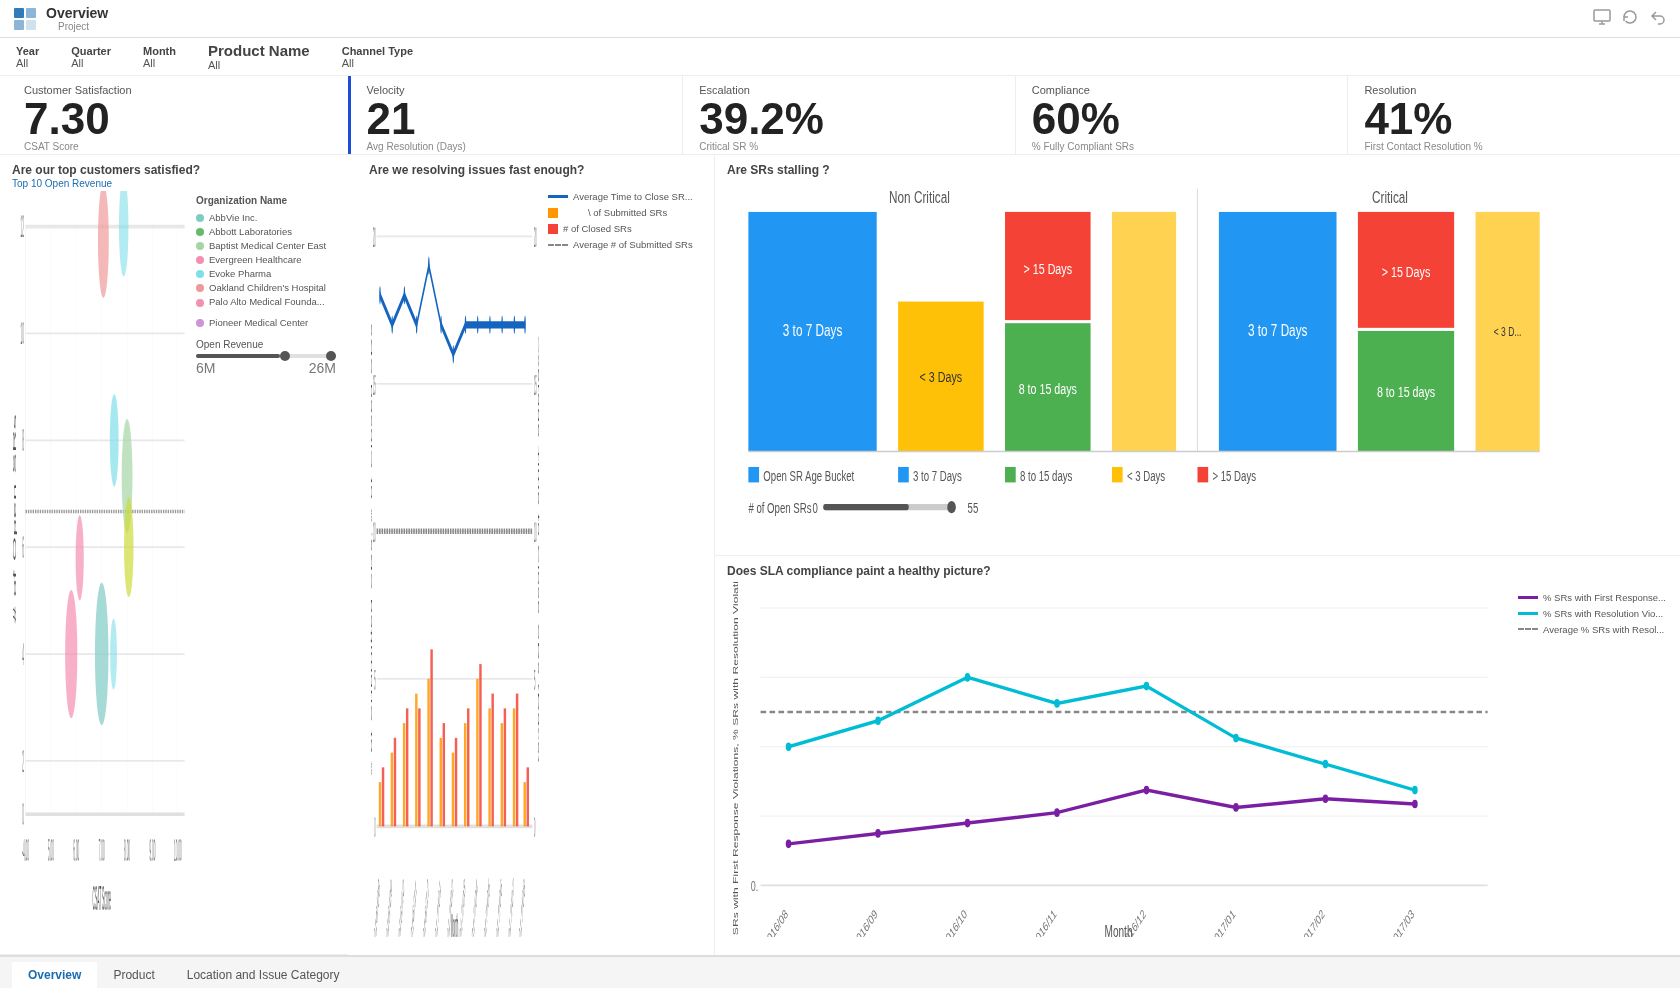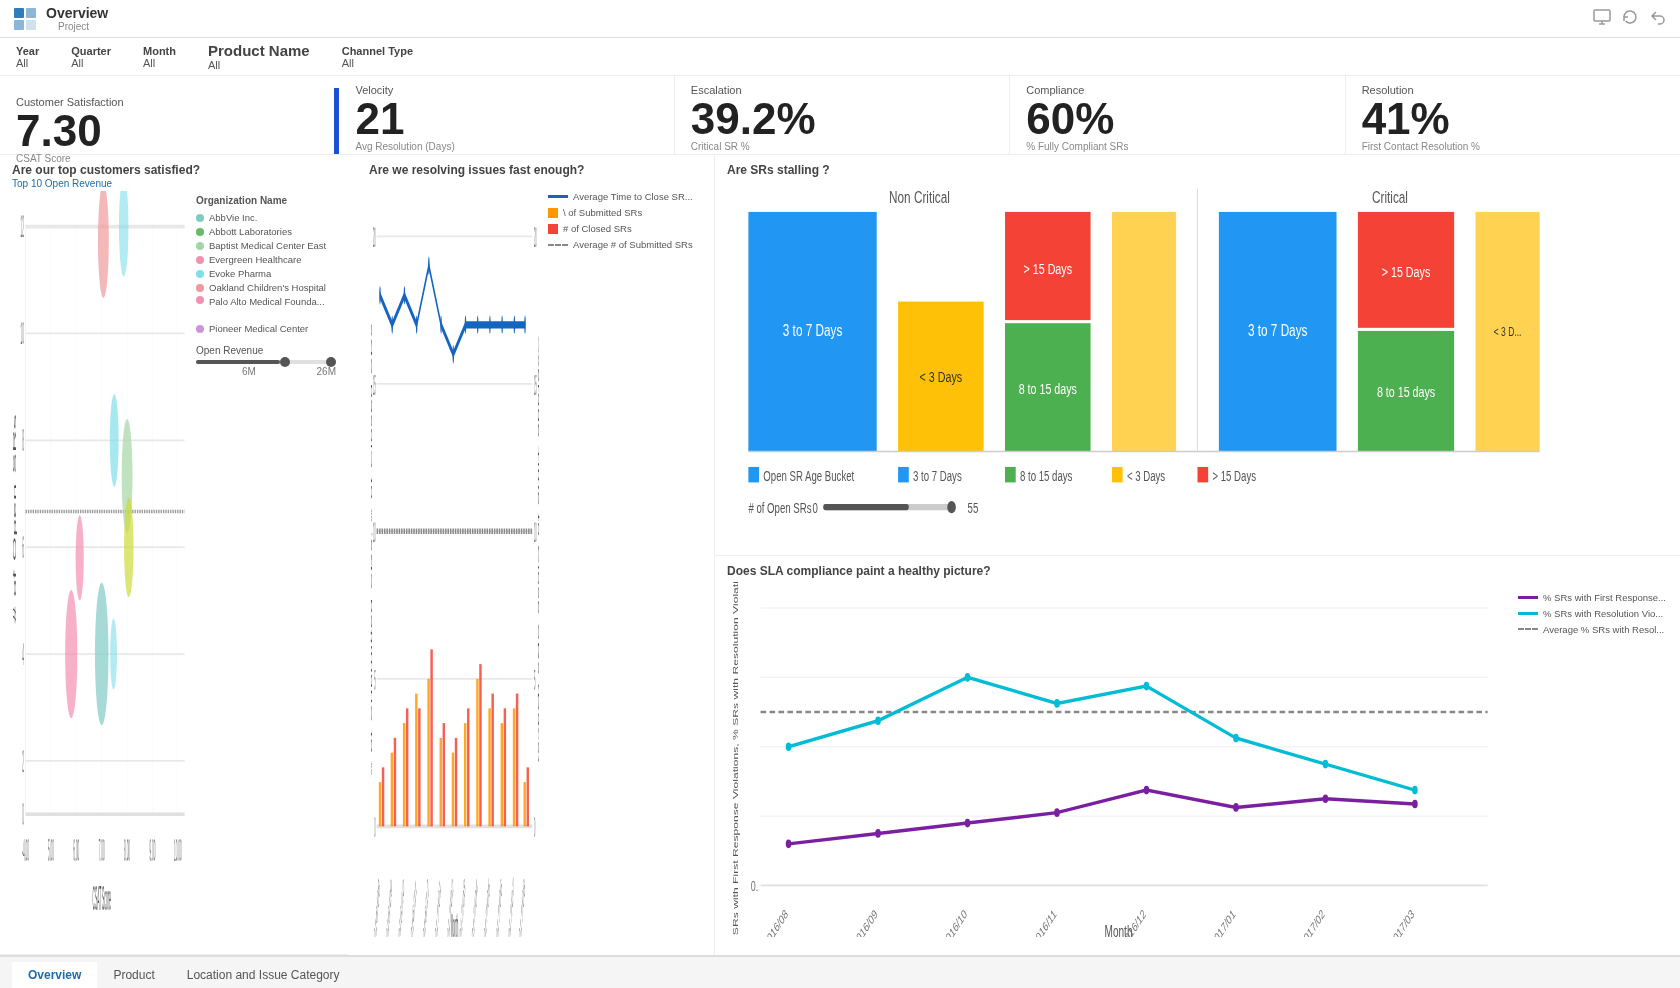--- a/index.html
+++ b/index.html
@@ -60,21 +60,21 @@
     <div style="font-size:15px;font-weight:600;color:#444;">Product Name</div>
     <div style="font-size:11px;color:#555;">All</div>
   </div>
   <div style="cursor:pointer;">
     <div style="font-size:11px;font-weight:600;color:#444;">Channel Type</div>
     <div style="font-size:11px;color:#555;">All</div>
   </div>
 </div>
 
 <div style="display:flex; border-bottom:1px solid #eee; background:#fff; height:79px;">
-  <div style="flex:1;padding:8px 16px;border-right:5px solid #1d4ed8;margin-top:12px;">
+  <div style="flex:1;padding:8px 24px;border-right:3px solid #1d4ed8;">
     <div style="font-size:11px;color:#555;margin-bottom:1px;">Customer Satisfaction</div>
     <div style="font-size:44px;font-weight:700;color:#222;line-height:1;">7.30</div>
     <div style="font-size:10px;color:#888;">CSAT Score</div>
   </div>
   <div style="flex:1;padding:8px 16px;border-right:1px solid #eee;">
     <div style="font-size:11px;color:#555;margin-bottom:1px;">Velocity</div>
     <div style="font-size:44px;font-weight:700;color:#222;line-height:1;">21</div>
     <div style="font-size:10px;color:#888;">Avg Resolution (Days)</div>
   </div>
   <div style="flex:1;padding:8px 16px;border-right:1px solid #eee;">
@@ -186,40 +186,40 @@
                 <span style="font-size:9.5px;color:#555;">Evergreen Healthcare</span>
               </div>
               <div style="display: flex; align-items: center; margin-bottom: 3px;">
                 <span style="display:inline-block;width:8px;height:8px;border-radius:50%;background:#80DEEA;margin-right:5px;flex-shrink:0;"></span>
                 <span style="font-size:9.5px;color:#555;">Evoke Pharma</span>
               </div>
               <div style="display: flex; align-items: center; margin-bottom: 3px;">
                 <span style="display:inline-block;width:8px;height:8px;border-radius:50%;background:#EF9A9A;margin-right:5px;flex-shrink:0;"></span>
                 <span style="font-size:9.5px;color:#555;">Oakland Children's Hospital</span>
               </div>
-              <div style="display: flex; align-items: flex-start; margin-bottom: 16px;">
+              <div style="display: flex; align-items: flex-end; margin-bottom: 10px;">
                 <span style="display:inline-block;width:8px;height:8px;border-radius:50%;background:#F48FB1;margin-right:5px;flex-shrink:0;"></span>
                 <span style="font-size:9.5px;color:#555;">Palo Alto Medical Founda...</span>
               </div>
               <div style="display: flex; align-items: center; margin-bottom: 3px;">
                 <span style="display:inline-block;width:8px;height:8px;border-radius:50%;background:#CE93D8;margin-right:5px;flex-shrink:0;"></span>
                 <span style="font-size:9.5px;color:#555;">Pioneer Medical Center</span>
               </div>
             </div>
 
           <div style="margin-top:8px;">
             <div style="font-size:10px;color:#555;font-weight:500;margin-bottom:4px;">Open Revenue</div>
             <div style="display:flex;align-items:center;gap:4px;">
               <div style="position:relative;flex:1;height:4px;background:#e0e0e0;border-radius:2px;">
                 <div style="position:absolute;left:0;top:0;width:60%;height:4px;background:#555;border-radius:2px;"></div>
                 <div style="position:absolute;left:60%;top:-3px;width:10px;height:10px;background:#555;border-radius:50%;"></div>
                 <div style="position:absolute;right:0;top:-3px;width:10px;height:10px;background:#555;border-radius:50%;"></div>
               </div>
             </div>
-            <div style="display:flex;justify-content:space-between;font-size:10px;color:#777;margin-top:2px;margin-left:46px;">
+            <div style="display:flex;justify-content:space-between;font-size:14px;color:#777;margin-top:2px;">
               <span>6M</span>
                 <span>26M</span>
             </div>
           </div>
         </div>
       </div>
     </div>
 
     <div style="flex:1;padding:8px 21px;overflow:hidden;">
       <div style="font-size:12px;font-weight:600;color:#444;margin-bottom:4px;">Are we resolving issues fast enough?</div>
@@ -323,21 +323,21 @@
 
             <text x="280" y="205" text-anchor="middle" font-size="9" fill="#555">Month</text>
           </svg>
         </div>
 
         <div style="width:145px;padding-top:10px;">
           <div style="display:flex;align-items:center;margin-bottom:5px;">
             <div style="width:20px;height:3px;background:#1565C0;margin-right:5px;"></div>
             <span style="font-size:9.5px;color:#555;">Average Time to Close SR...</span>
           </div>
-          <div style="display:flex;align-items:center;margin-bottom:5px;">
+          <div style="display:flex;align-items:center;margin-bottom:5px;gap:25px;">
             <div style="width:10px;height:10px;background:#FF9800;margin-right:5px;"></div>
             <span style="font-size:9.5px;color:#555;">\ of Submitted SRs</span>
           </div>
           <div style="display:flex;align-items:center;margin-bottom:5px;">
             <div style="width:10px;height:10px;background:#F44336;margin-right:5px;"></div>
             <span style="font-size:9.5px;color:#555;"># of Closed SRs</span>
           </div>
           <div style="display:flex;align-items:center;margin-bottom:5px;">
             <div style="width:20px;height:0;border-top:2px dashed #888;margin-right:5px;"></div>
             <span style="font-size:9.5px;color:#555;">Average # of Submitted SRs</span>

